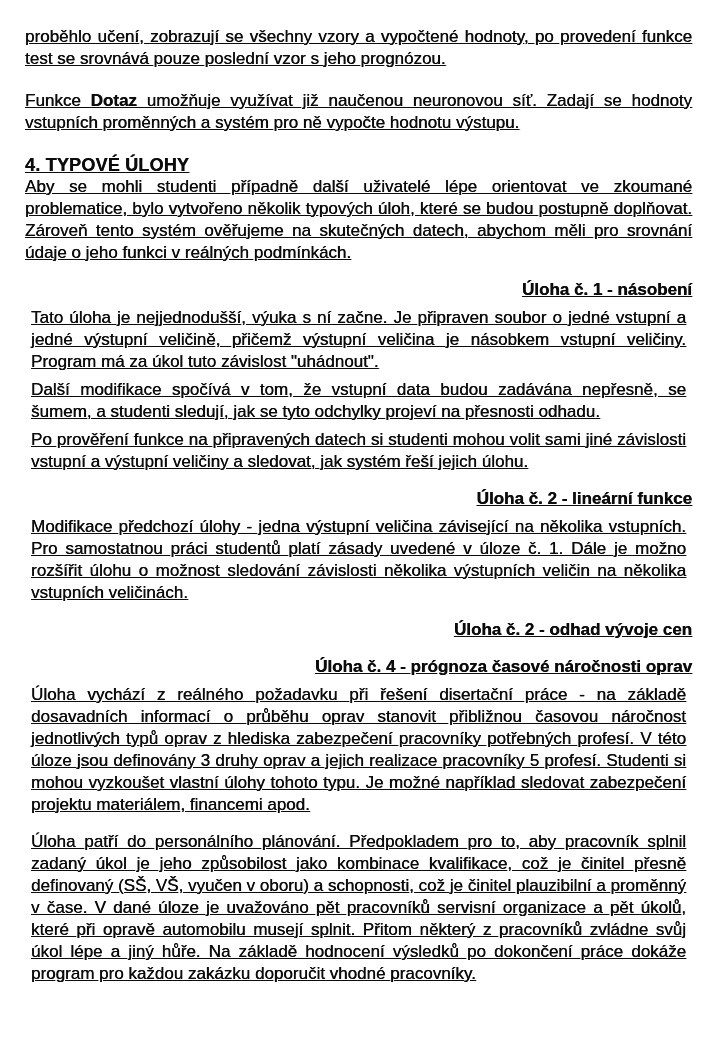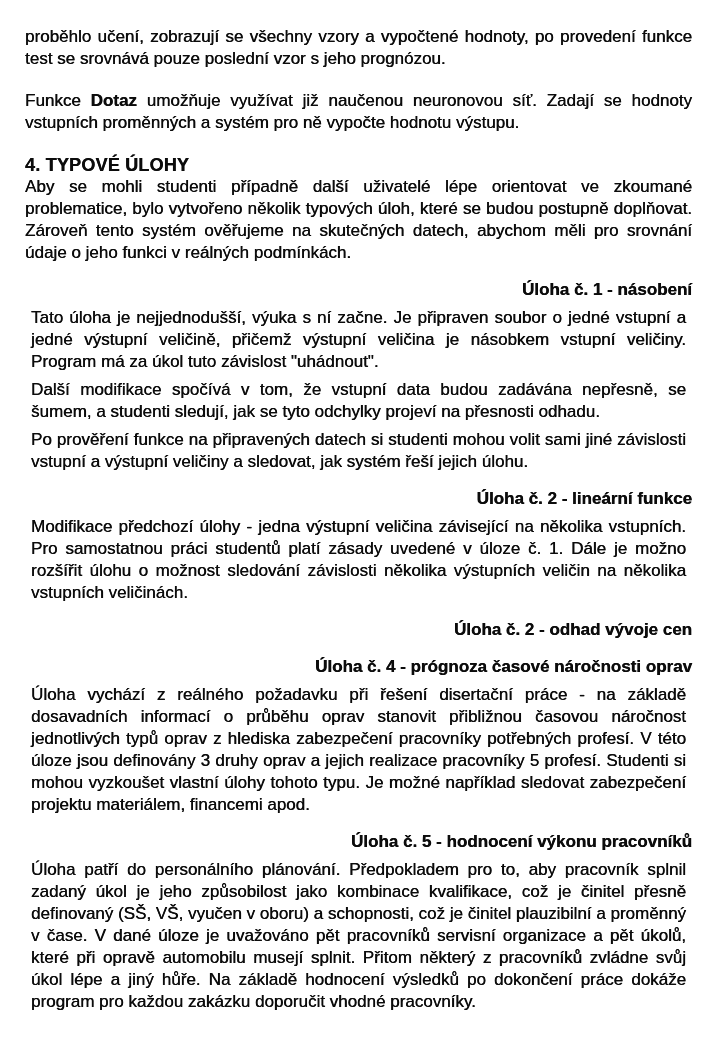--- a/index.html
+++ b/index.html
@@ -15,20 +15,21 @@
     background: #ffffff;
     color: #0c0c0c;
     font-family: "Liberation Sans", sans-serif;
     font-size: 17px;
     line-height: 22px;
     text-align: justify;
     padding: 26px 24px 10px 25px;
     overflow: hidden;
     
     text-shadow: 0.35px 0 0 currentColor;
+    text-decoration: underline;
   }
   p {
     margin: 0;
   }
   .gap-top {
     margin-top: 20px;
   }
   .section-heading {
     font-size: 18px;
     font-weight: 700;
@@ -82,17 +83,16 @@
   <div class="task">
     <h2 class="task-title">Úloha č. 2 - odhad vývoje cen</h2>
   </div>
 
   <div class="task">
     <h2 class="task-title">Úloha č. 4 - prógnoza časové náročnosti oprav</h2>
     <p>Úloha vychází z reálného požadavku při řešení disertační práce - na základě dosavadních informací o průběhu oprav stanovit přibližnou časovou náročnost jednotlivých typů oprav z hlediska zabezpečení pracovníky potřebných profesí. V této úloze jsou definovány 3 druhy oprav a jejich realizace pracovníky 5 profesí. Studenti si mohou vyzkoušet vlastní úlohy tohoto typu. Je možné například sledovat zabezpečení projektu materiálem, financemi apod.</p>
   </div>
 
   <div class="task">
-    <h2 class="task-title">Úloha č. 5 - hodnocení výkonu pracovníků</h2>
     <p>Úloha patří do personálního plánování. Předpokladem pro to, aby pracovník splnil zadaný úkol je jeho způsobilost jako kombinace kvalifikace, což je činitel přesně definovaný (SŠ, VŠ, vyučen v oboru) a schopnosti, což je činitel plauzibilní a proměnný v čase. V dané úloze je uvažováno pět pracovníků servisní organizace a pět úkolů, které při opravě automobilu musejí splnit. Přitom některý z pracovníků zvládne svůj úkol lépe a jiný hůře. Na základě hodnocení výsledků po dokončení práce dokáže program pro každou zakázku doporučit vhodné pracovníky.</p>
   </div>
 
 </div>
 
 </body></html>

